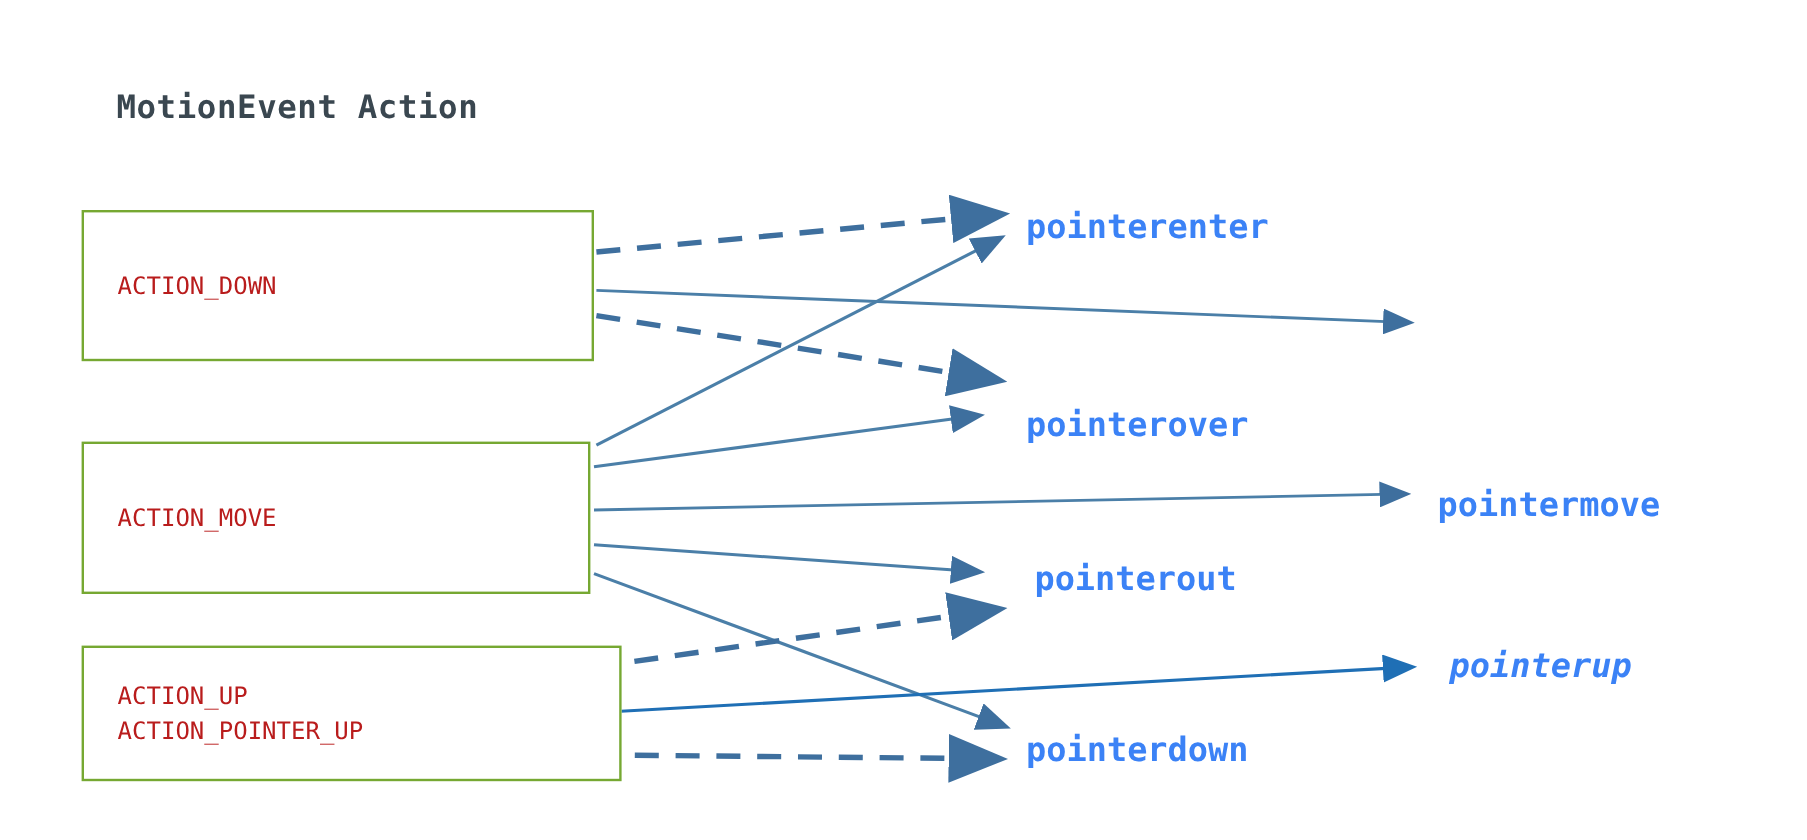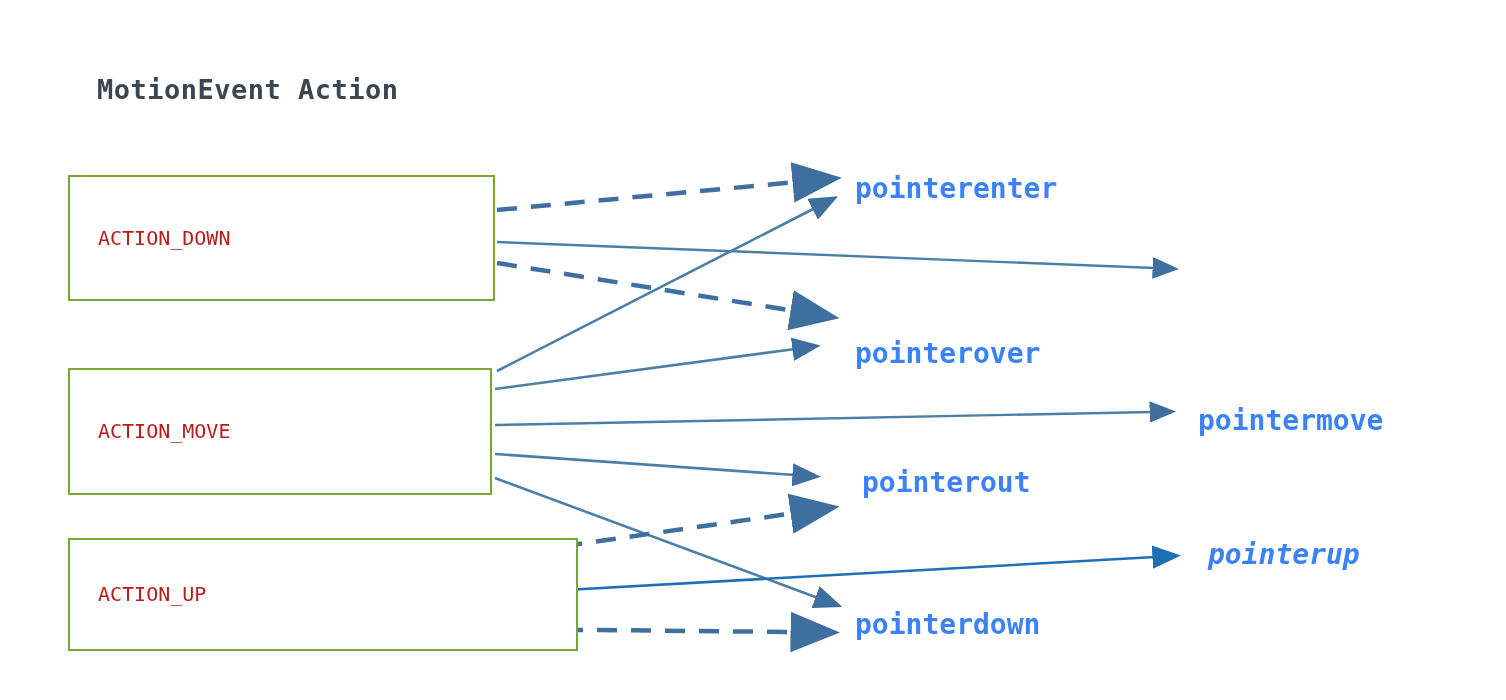--- a/index.html
+++ b/index.html
@@ -41,21 +41,21 @@
   .action-box .line {
     font-family: "DejaVu Sans Mono", "Liberation Mono", monospace;
     font-size: 20px;
     font-weight: 400;
     color: #b91c1c;
     line-height: 1.42;
     white-space: nowrap;
   }
   #box-down  { left: 68px; top: 175px; width: 427px; height: 126px; }
   #box-move  { left: 68px; top: 368px; width: 424px; height: 127px; }
-  #box-up    { left: 68px; top: 538px; width: 510px; height: 113px; }
+  #box-up    { left: 68px; top: 538px; width: 450px; height: 113px; }
 
   .event-label {
     position: absolute;
     font-family: "DejaVu Sans Mono", "Liberation Mono", monospace;
     font-size: 28px;
     font-weight: 700;
     color: #3b82f6;
     white-space: nowrap;
   }
   #lbl-pointerenter { left: 855px;  top: 172px; }
@@ -117,20 +117,21 @@
   <div class="action-box" id="box-down">
     <div class="line">ACTION_DOWN</div>
   </div>
 
   <div class="action-box" id="box-move">
     <div class="line">ACTION_MOVE</div>
   </div>
 
   <div class="action-box" id="box-up">
     <div class="line">ACTION_UP</div>
+    <div class="line">ACTION_POINTER_UP</div>
   </div>
 
   <div class="event-label" id="lbl-pointerenter">pointerenter</div>
   <div class="event-label" id="lbl-pointerover">pointerover</div>
   <div class="event-label" id="lbl-pointermove">pointermove</div>
   <div class="event-label" id="lbl-pointerout">pointerout</div>
   <div class="event-label" id="lbl-pointerup">pointerup</div>
   <div class="event-label" id="lbl-pointerleave">pointerdown</div>
 
 </div>

